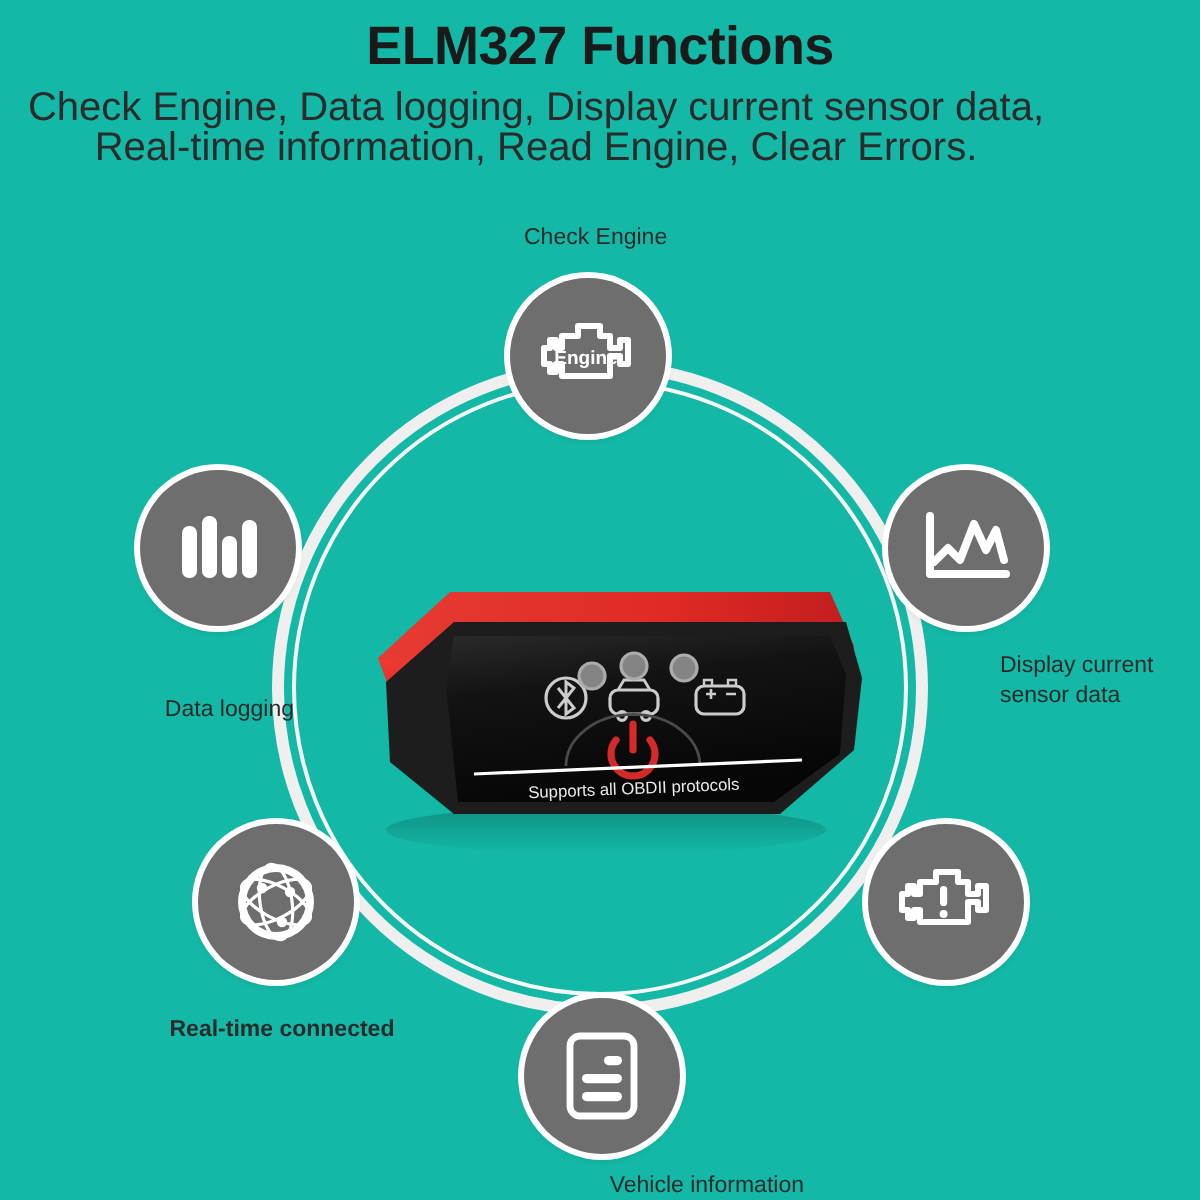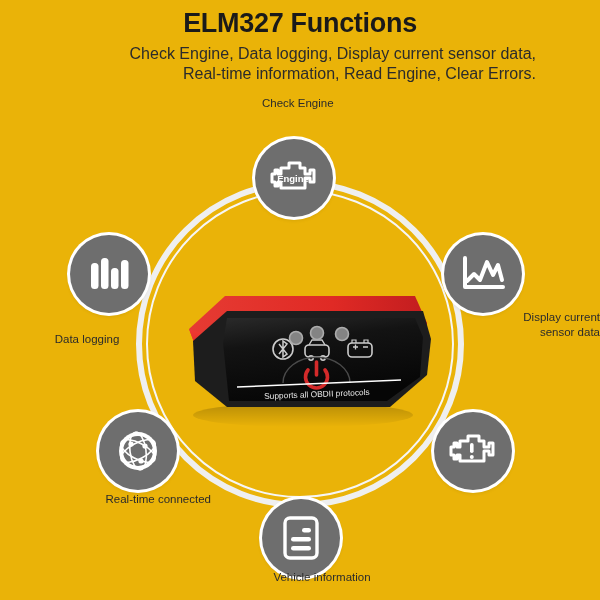--- a/index.html
+++ b/index.html
@@ -11,42 +11,42 @@
     height: 600px;
     background: #ffffff;
     font-family: "Liberation Sans", sans-serif;
     overflow: hidden;
     position: relative;
   }
   #stage {
     position: relative;
     width: 600px;
     height: 600px;
-    background: #eab308;
+    background: #14b8a6;
   }
 
   
   .title {
     position: absolute;
     top: 8px;
     left: 0;
     width: 600px;
     text-align: center;
     font-size: 27px;
     font-weight: bold;
     color: #1a1a1a;
     letter-spacing: -0.3px;
   }
   .subtitle {
     position: absolute;
     top: 44px;
     left: 0;
     width: 536px;
-    text-align: right;
-    font-size: 16px;
+    text-align: center;
+    font-size: 20px;
     color: #2b2b2b;
     line-height: 20px;
   }
   .subtitle div { white-space: nowrap; }
 
   
   .ring {
     position: absolute;
     left: 136px;
     top: 180px;
@@ -87,37 +87,38 @@
     text-decoration: underline;
   }
   .node .disc svg { display: block; }
 
   .node-label {
     position: absolute;
     font-size: 11.5px;
     color: #2b2b2b;
     line-height: 15px;
     white-space: pre-line;
+    margin-top: 16px;
   }
 
   
   #node-check-engine { left: 255px; top: 139px; }
   #label-check-engine { left: 262px; top: 96px; width: 130px; text-align: left; }
 
   #node-data-logging { left: 70px; top: 235px; }
-  #label-data-logging { left: 27px; top: 332px; width: 120px; text-align: center; }
+  #label-data-logging { left: 27px; top: 332px; width: 120px; text-align: right; }
 
   #node-display-sensor { left: 444px; top: 235px; }
-  #label-display-sensor { left: 500px; top: 310px; width: 100px; text-align: right; }
+  #label-display-sensor { left: 500px; top: 310px; width: 100px; text-align: left; }
 
   #node-realtime { left: 99px; top: 412px; }
-  #label-realtime { left: 71px; top: 492px; width: 140px; text-align: right; }
+  #label-realtime { left: 71px; top: 492px; width: 140px; text-align: center; font-weight: bold; }
 
   #node-vehicle-info { left: 262px; top: 499px; }
-  #label-vehicle-info { left: 242px; top: 570px; width: 160px; text-align: center; }
+  #label-vehicle-info { left: 242px; top: 570px; width: 160px; text-align: right; }
 
   #node-fault-code { left: 434px; top: 412px; }
   #label-fault-code { left: 437px; top: 508px; width: 130px; text-align: left; }
 
   
   #device {
     position: absolute;
     left: 165px;
     top: 283px;
     width: 270px;

